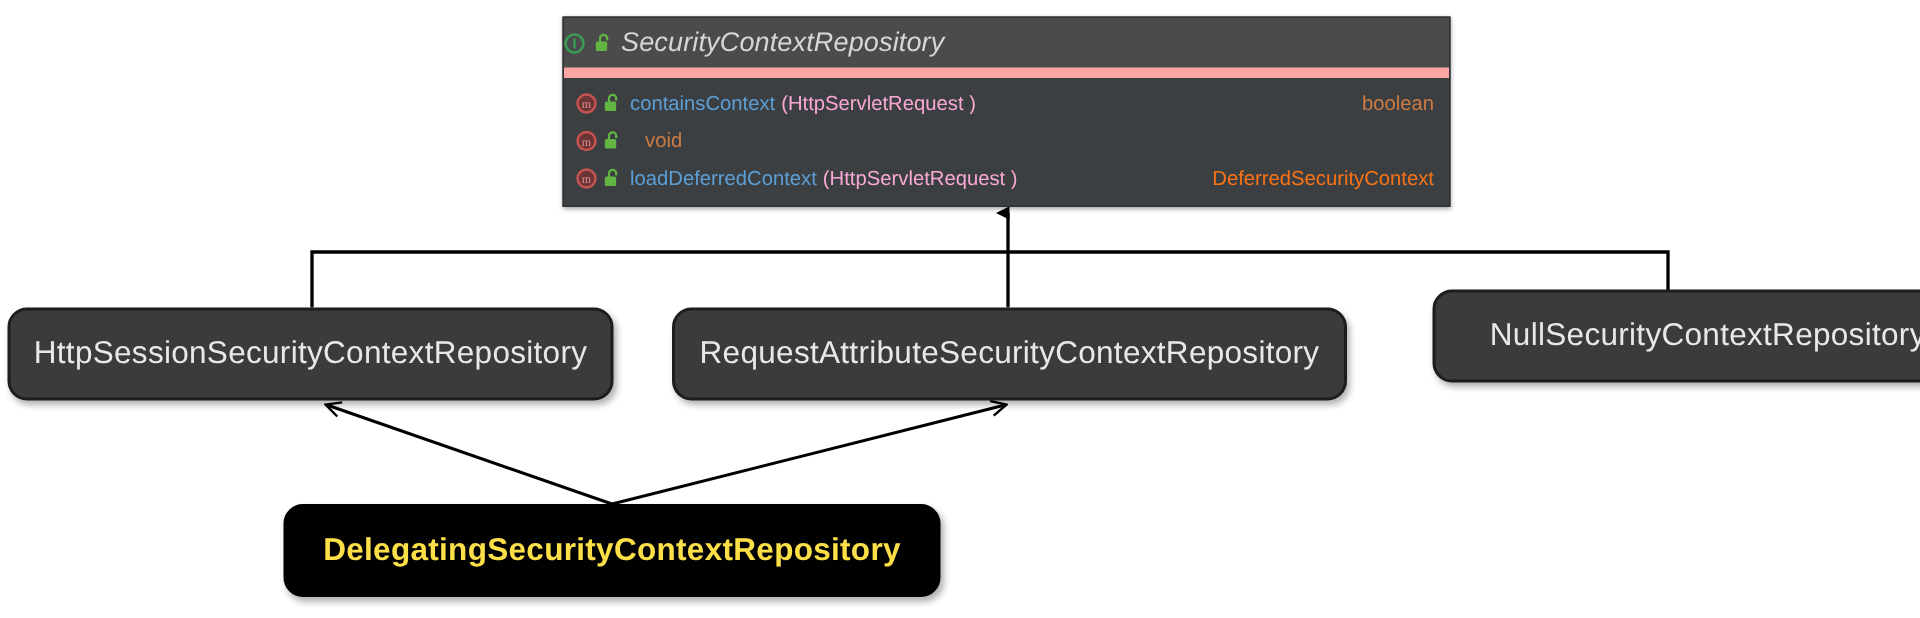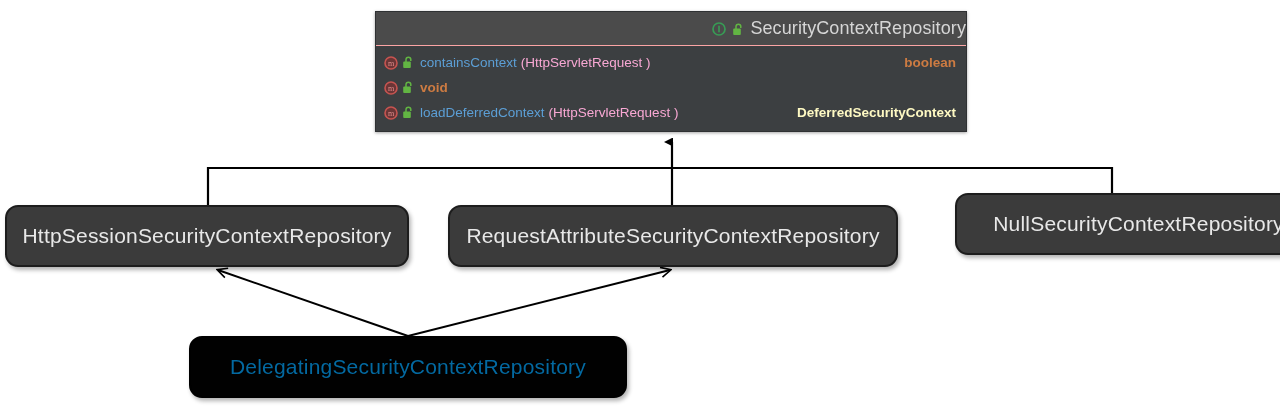--- a/index.html
+++ b/index.html
@@ -41,25 +41,26 @@
     top: 11px;
     width: 592px;
     background: #3c3f41;
     border: 1px solid #2f3133;
     box-sizing: border-box;
     box-shadow: 0 1px 3px rgba(0,0,0,0.35);
   }
   .uml-class-header {
     height: 33px;
     background: #4b4b4b;
-    border-bottom: 1px solid #fca5a5;
-    display: flex;
-    align-items: center;
-    justify-content: flex-end;
+    border-bottom: 7px solid #fca5a5;
+    display: flex;
+    align-items: center;
+    justify-content: flex-start;
     gap: 6px;
+    font-style: italic;
   }
   .uml-class-title {
     color: #d6d6d6;
     font-size: 18px;
     letter-spacing: 0.1px;
     white-space: nowrap;
   }
   .uml-members {
     padding: 4px 0 6px 0;
   }
@@ -87,25 +88,25 @@
   }
   .member-name {
     color: #5c9fd6;
   }
   .member-params {
     color: #f9a8d4;
     margin-left: 4px;
   }
   .member-return {
     flex: 0 0 auto;
+    margin-left: 10px;
     padding-right: 2px;
-    font-weight: bold;
   }
   .ret-keyword { color: #cc7b42; }
-  .ret-type { color: #fef9c3; }
+  .ret-type { color: #f97316; }
 
   
   .icon-interface, .icon-method {
     width: 14px;
     height: 14px;
     display: inline-block;
     flex: 0 0 auto;
   }
   .icon-lock {
     width: 12px;
@@ -127,22 +128,22 @@
     box-shadow: 2px 3px 4px rgba(0,0,0,0.30);
     color: #e8e8e8;
     font-size: 21px;
     letter-spacing: 0.2px;
     white-space: nowrap;
     overflow: hidden;
   }
   .impl-node.highlighted {
     background: #010101;
     border-color: #000000;
-    color: #0369a1;
-    font-weight: normal;
+    color: #fde047;
+    font-weight: bold;
   }
 
   #node-httpsession {
     left: 5px;  top: 205px;  width: 404px; height: 62px;
   }
   #node-requestattribute {
     left: 448px; top: 205px; width: 450px; height: 62px;
   }
   #node-nullrepo {
     left: 955px; top: 193px; width: 367px; height: 62px;

